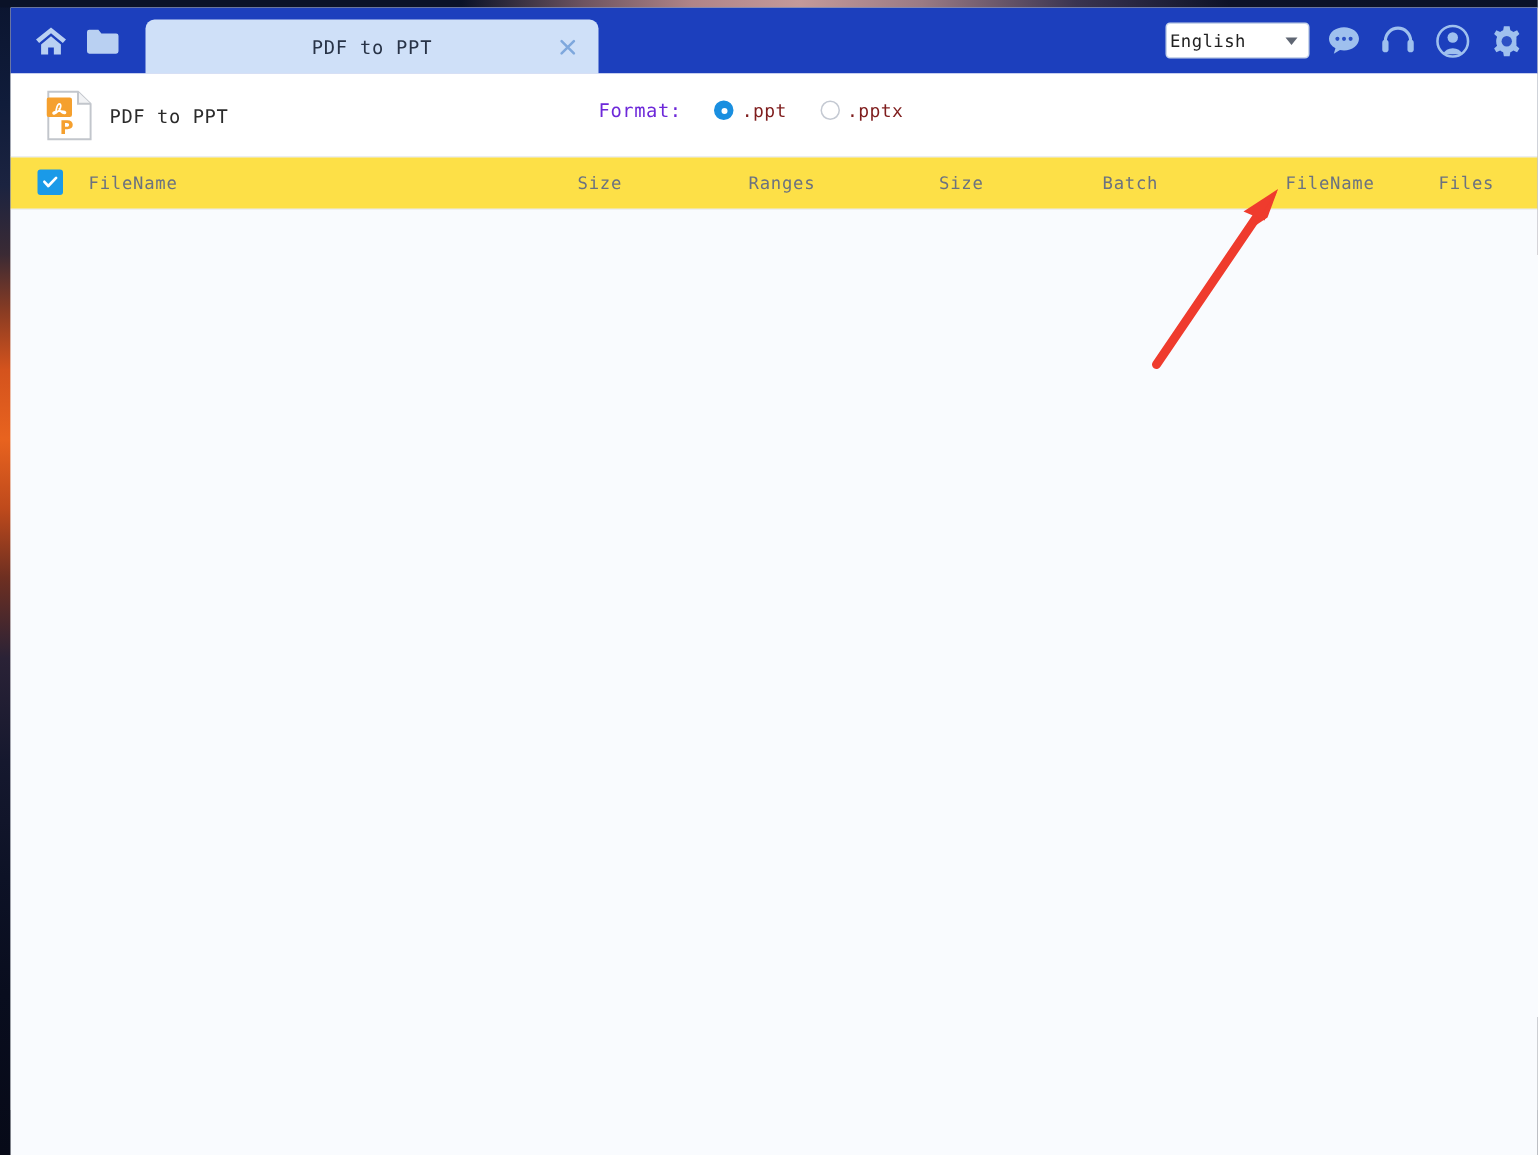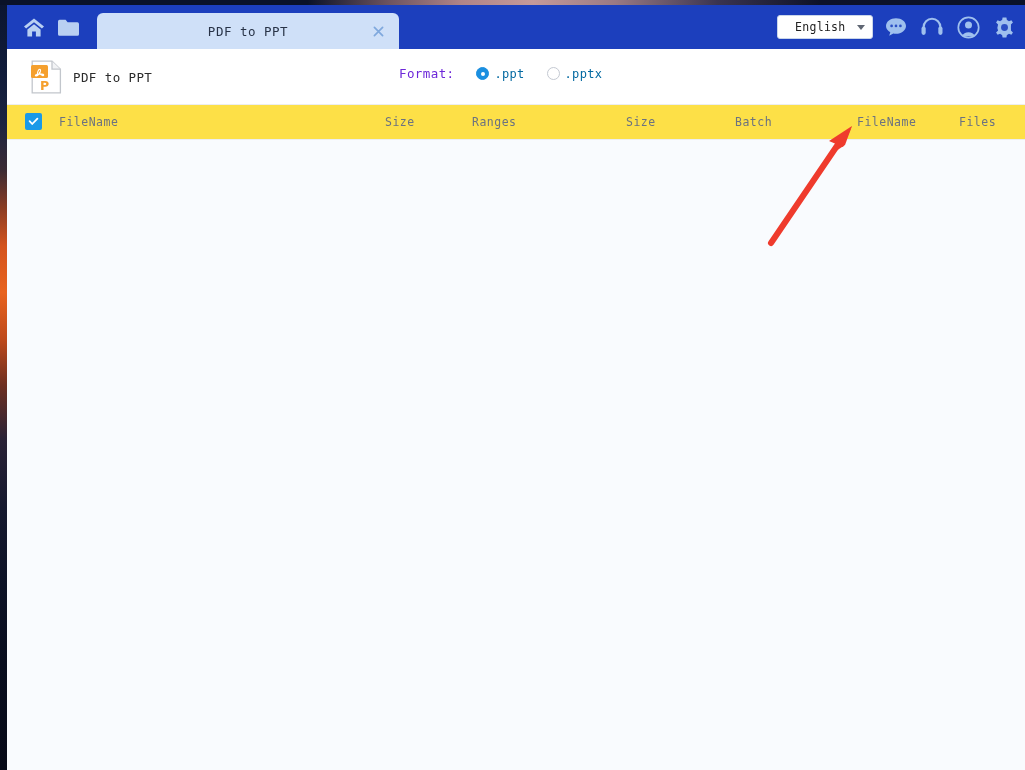--- a/index.html
+++ b/index.html
@@ -129,21 +129,21 @@
   }
   .lang-select {
     width: 96px;
     height: 24px;
     background: #ffffff;
     border: 1px solid #c9d6ea;
     border-radius: 3px;
     display: flex;
     align-items: center;
     position: relative;
-    padding-left: 17px;
+    padding-left: 2px;
     box-sizing: border-box;
   }
   .lang-select .lang-label {
     font-size: 11.5px;
     color: #222;
     letter-spacing: .3px;
   }
   .lang-select .lang-arrow {
     position: absolute;
     right: 7px;
@@ -214,21 +214,21 @@
   .radio.checked::after {
     content: "";
     position: absolute;
     left: 3.5px; top: 3.5px;
     width: 4px; height: 4px;
     border-radius: 50%;
     background: #ffffff;
   }
   .radio-text {
     font-size: 12px;
-    color: #0369a1;
+    color: #7f1d1d;
     letter-spacing: .3px;
   }
 
   #dir-select {
     position: absolute;
     left: 585px;
     top: 90px;
     width: 129px;
     height: 26px;
     background: #ffffff;
@@ -305,21 +305,21 @@
   .col-head {
     position: absolute;
     top: 10px;
     font-size: 11.5px;
     color: #6b7280;
     letter-spacing: .5px;
     white-space: nowrap;
   }
   #col-filename  { left: 52px; }
   #col-pages     { left: 378px; }
-  #col-ranges    { left: 465px; }
+  #col-ranges    { left: 492px; }
   #col-size      { left: 619px; text-align: right; }
   #col-status    { left: 728px; }
   #col-operation { left: 850px; }
   #col-delete    { left: 952px; }
 
   
   #file-list {
     position: relative;
     height: 600px;
     background: #f9fbfe;

